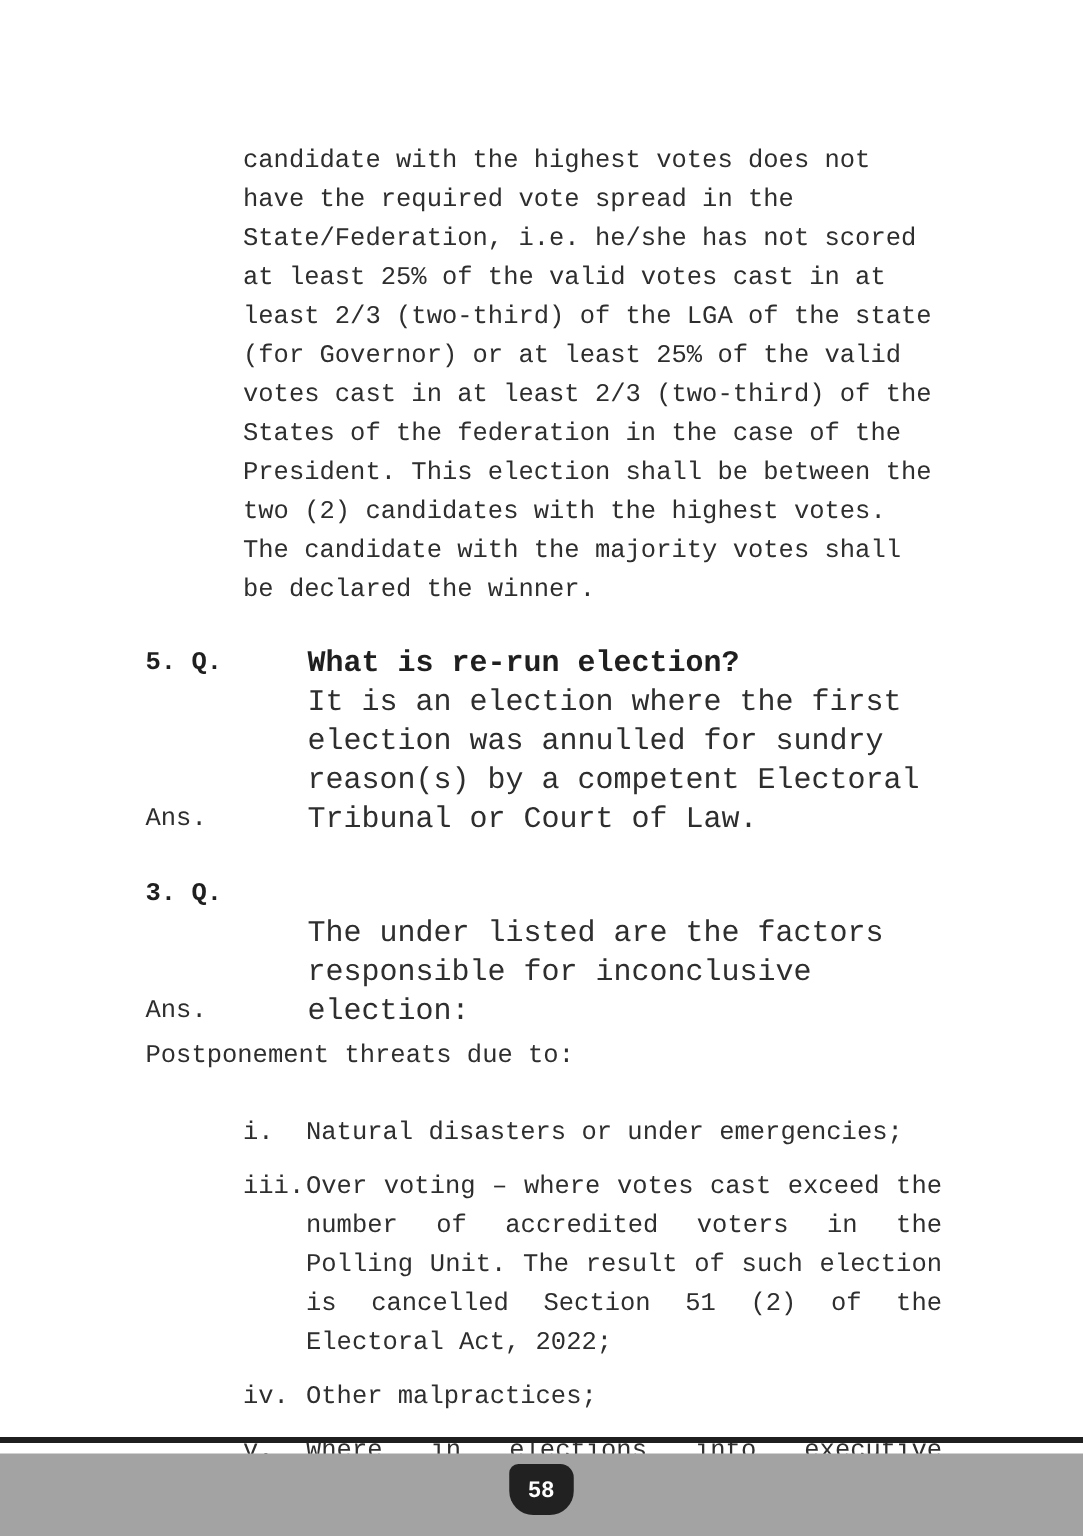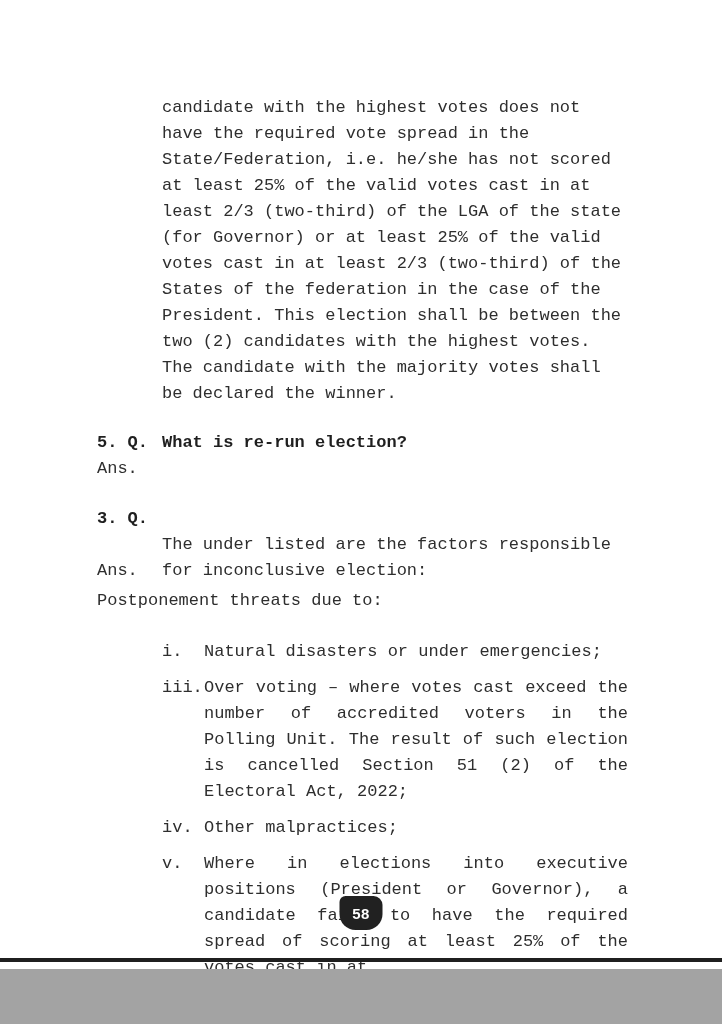--- a/index.html
+++ b/index.html
@@ -37,23 +37,24 @@
   .qa-row {
     display: flex;
     align-items: flex-end;
   }
   .qa-label {
     flex: none;
     width: 65px;
   }
   .qa-text {
     width: 464px;
-    font-size: 17px;
+    font-size: 20px;
     line-height: 26px;
     font-weight: normal;
+    margin-left: 43px;
   }
   .bold {
     font-weight: bold;
     color: #1f1f1f;
   }
   .qa-block-5 {
     margin-bottom: 24px;
   }
   .qa-block-6 {
     margin-bottom: 4px;
@@ -93,21 +94,21 @@
     left: 0;
     top: 969px;
     width: 722px;
     height: 55px;
     background: #a3a3a3;
   }
   .page-badge {
     position: absolute;
     left: 50%;
     transform: translateX(-50%);
-    top: 896px;
+    top: 976px;
     width: 43px;
     height: 34px;
     background: #212121;
     border-radius: 6px 9px 16px 16px;
     display: flex;
     align-items: center;
     justify-content: center;
     z-index: 2;
   }
   .page-badge span {
@@ -126,20 +127,21 @@
 
     <p class="para-cont">candidate with the highest votes does not have the required vote spread in the State/Federation, i.e. he/she has not scored at least 25% of the valid votes cast in at least 2/3 (two-third) of the LGA of the state (for Governor) or at least 25% of the valid votes cast in at least 2/3 (two-third) of the States of the federation in the case of the President. This election shall be between the two (2) candidates with the highest votes. The candidate with the majority votes shall be declared the winner.</p>
 
     <section class="qa-block-5">
       <div class="qa-row">
         <span class="qa-label bold">5. Q.</span>
         <h2 class="qa-text bold">What is re-run election?</h2>
       </div>
       <div class="qa-row">
         <span class="qa-label">Ans.</span>
+        <p class="qa-text">It is an election where the first election was annulled for sundry reason(s) by a competent Electoral Tribunal or Court of Law.</p>
       </div>
     </section>
 
     <section class="qa-block-6">
       <div class="qa-row">
         <span class="qa-label bold">3. Q.</span>
       </div>
       <div class="qa-row">
         <span class="qa-label">Ans.</span>
         <p class="qa-text">The under listed are the factors responsible for inconclusive election:</p>

